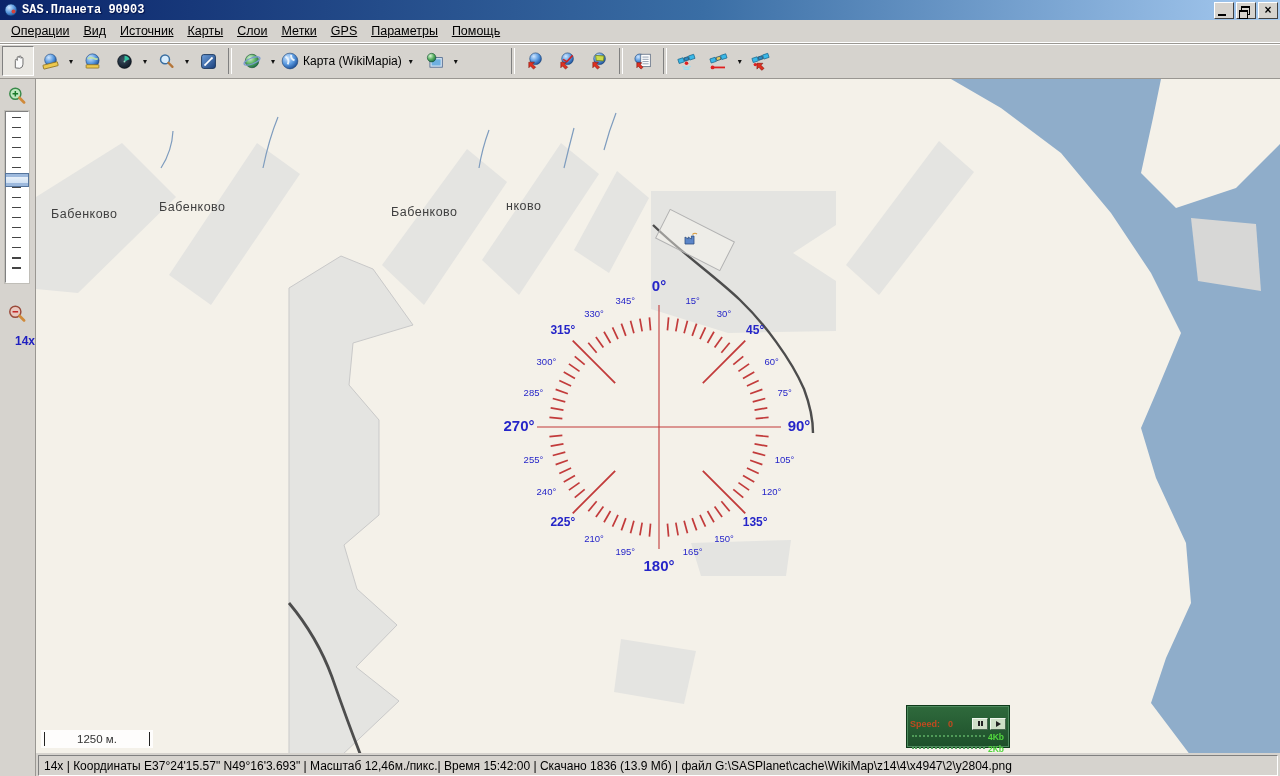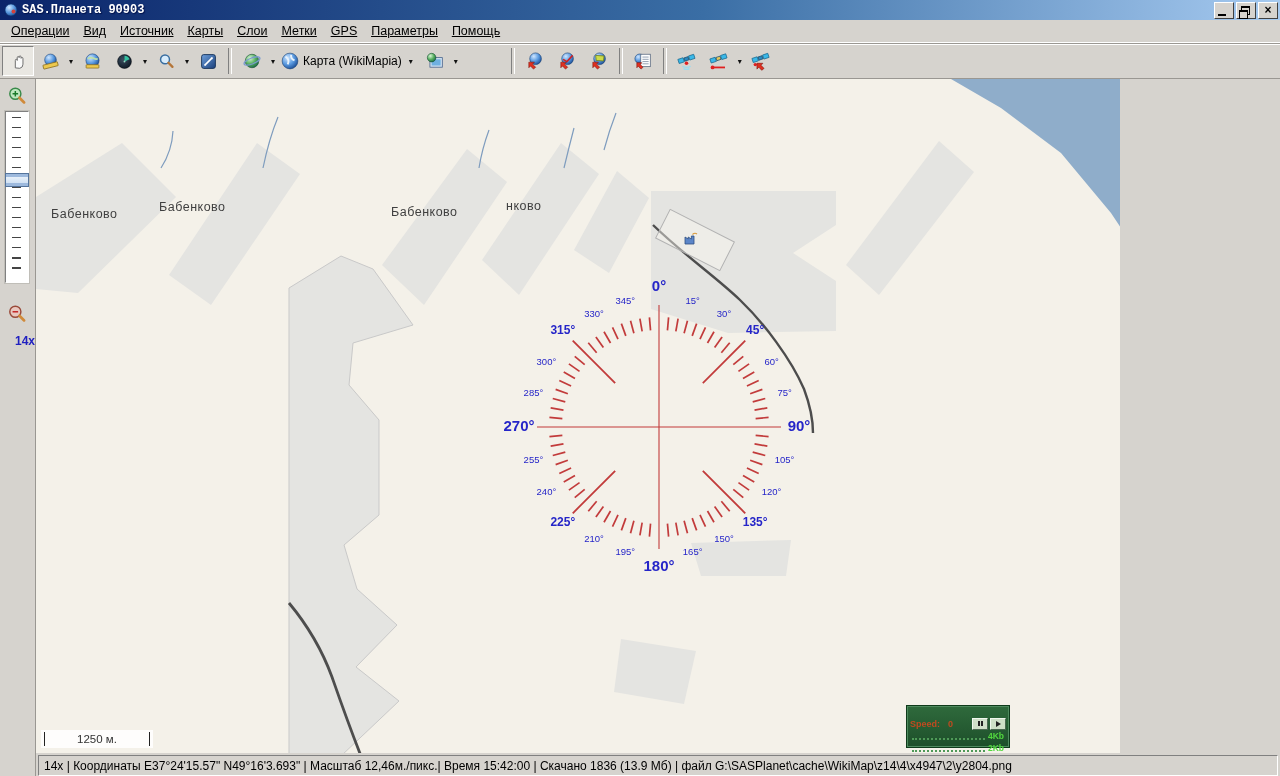--- a/index.html
+++ b/index.html
@@ -47,21 +47,21 @@
     border:1px solid;border-color:#808080 #fff #fff #808080;box-shadow:0 0 0 1px #c0beb8;}
   .slider-ticks{position:absolute;left:6px;top:5px;width:9px;height:160px;
     background:repeating-linear-gradient(to bottom,#444 0 1.5px,transparent 1.5px 10px);}
   .slider-thumb{position:absolute;left:-1px;top:61px;width:22px;height:12px;
     background:linear-gradient(#f2f7fd,#c7daf0);border:1px solid #55749c;
     box-shadow:inset 0 3px 0 #9db9dd, inset 0 -3px 0 #9db9dd;}
   .zoom-level{position:absolute;left:0;top:255px;width:35px;text-align:right;
     font-size:12px;font-weight:bold;color:#2020c0;}
 
   .map-col{flex:1;display:flex;flex-direction:column;min-width:0;}
-  .map-area{position:relative;width:1084px;height:677px;background:#fde047;overflow:hidden;cursor:default;}
+  .map-area{position:relative;width:1245px;height:677px;background:#fde047;overflow:hidden;cursor:default;}
   .map-area svg text{font-family:"Liberation Sans",sans-serif;}
 
   
   .scalebar{position:absolute;left:5px;top:651px;width:112px;height:18px;
     background:rgba(255,255,255,0.85);display:flex;align-items:center;justify-content:center;
     font-size:11.5px;color:#333;}
   .scalebar::before,.scalebar::after{content:"";position:absolute;top:2px;bottom:2px;width:0;
     border-left:1.5px solid #222;}
   .scalebar::before{left:3px;} .scalebar::after{right:3px;}
 
@@ -70,21 +70,21 @@
     background:linear-gradient(#2f6a3c,#1d4f2a);border:1px solid #0e3a1a;
     box-shadow:inset 0 0 0 1px #4e8a5e;font-size:9px;box-sizing:border-box;padding:12px 3px;}
   .speed-head{display:flex;align-items:center;height:11px;}
   .speed-title,.speed-value{color:#c04a20;font-weight:bold;}
   .speed-value{margin-left:8px;}
   .speed-btns{margin-left:auto;display:flex;gap:2px;}
   .sp-btn{width:14px;height:10px;background:#cfe0c8;border:1px solid;border-color:#f0f8ee #4a6a50 #4a6a50 #f0f8ee;
     display:flex;align-items:center;justify-content:center;gap:1px;}
   .sp-btn .bar{width:2px;height:5px;background:#222;}
   .sp-btn .tri{width:0;height:0;border-left:5px solid #222;border-top:3px solid transparent;border-bottom:3px solid transparent;}
-  .speed-row{display:flex;align-items:flex-end;margin:3px 2px 0 2px;height:9px;}
+  .speed-row{display:flex;align-items:center;margin:3px 2px 0 2px;height:9px;}
   .speed-dots{flex:1;border-bottom:2px dotted #4f9a58;margin-bottom:1px;}
   .speed-label{color:#52d73e;font-weight:bold;font-size:8.5px;padding-left:3px;}
 
   
   .statusbar{height:23px;flex:0 0 auto;background:#d6d3ce;padding:2px 2px;box-sizing:border-box;}
   .status-field{height:100%;border:1px solid;border-color:#808080 #fff #fff #808080;
     display:flex;align-items:center;padding:0 5px;font-size:12px;color:#000;white-space:nowrap;overflow:hidden;}
 </style>
 </head>
 <body>

